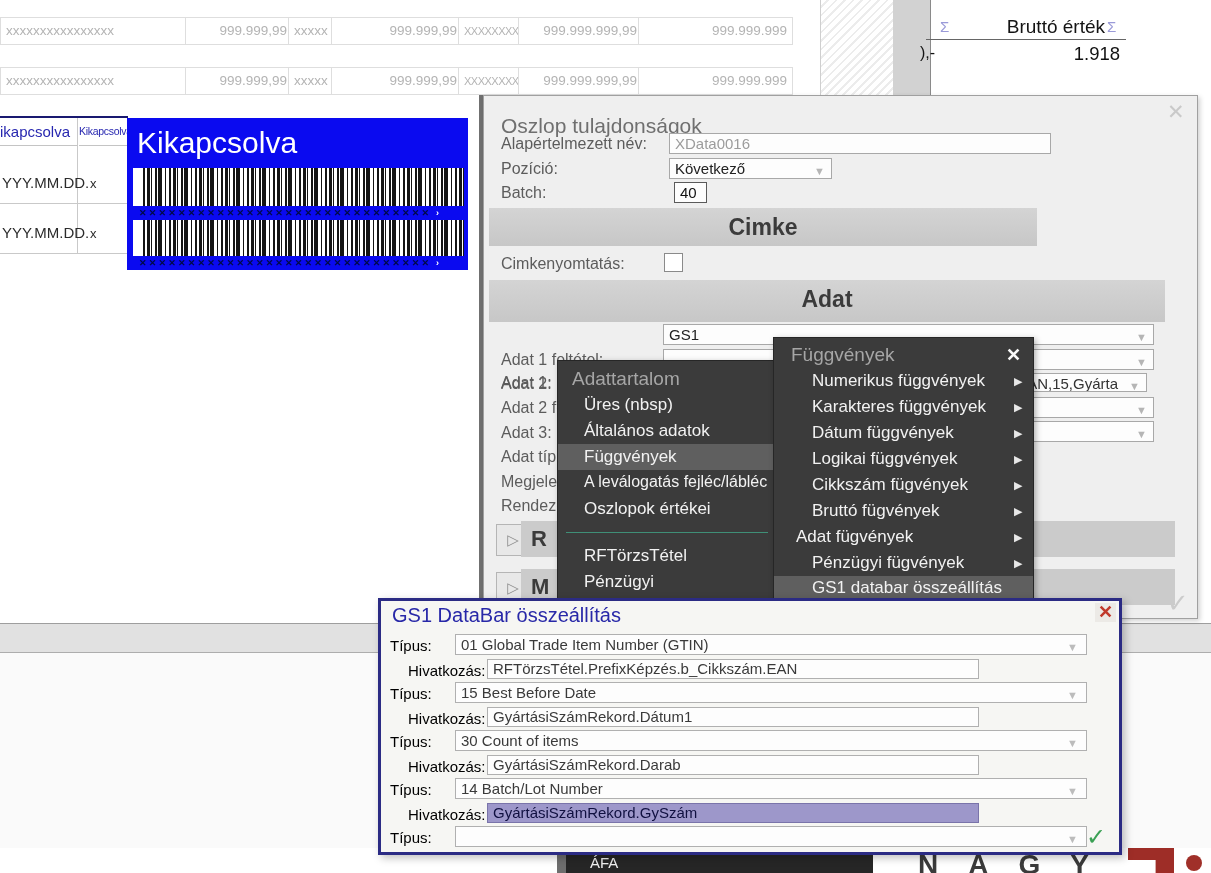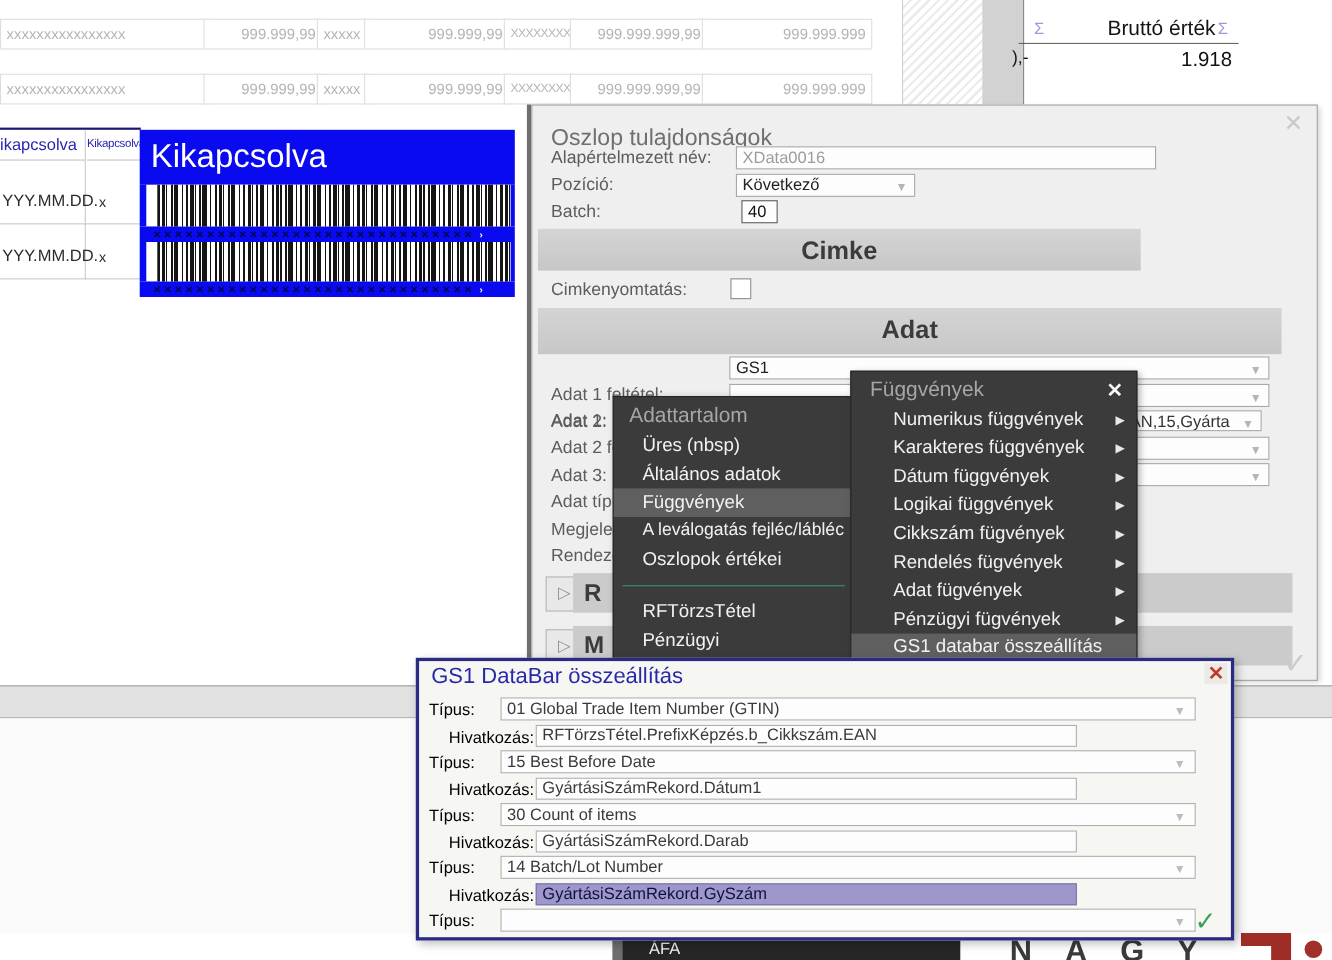--- a/index.html
+++ b/index.html
@@ -214,23 +214,23 @@
     <div class="mitem" style="left:38px;top:33px;">Numerikus függvények</div>
     <div class="marr" style="left:240px;top:37px;">▶</div>
     <div class="mitem" style="left:38px;top:59px;">Karakteres függvények</div>
     <div class="marr" style="left:240px;top:63px;">▶</div>
     <div class="mitem" style="left:38px;top:85px;">Dátum függvények</div>
     <div class="marr" style="left:240px;top:89px;">▶</div>
     <div class="mitem" style="left:38px;top:111px;">Logikai függvények</div>
     <div class="marr" style="left:240px;top:115px;">▶</div>
     <div class="mitem" style="left:38px;top:137px;">Cikkszám fügvények</div>
     <div class="marr" style="left:240px;top:141px;">▶</div>
-    <div class="mitem" style="left:38px;top:163px;">Rendelés fügvények</div>
+    <div class="mitem" style="left:38px;top:163px;">Bruttó fügvények</div>
     <div class="marr" style="left:240px;top:167px;">▶</div>
-    <div class="mitem" style="left:38px;top:189px;">Adat fügvények</div>
+    <div class="mitem" style="left:22px;top:189px;">Adat fügvények</div>
     <div class="marr" style="left:240px;top:193px;">▶</div>
     <div class="mitem" style="left:38px;top:215px;">Pénzügyi fügvények</div>
     <div class="marr" style="left:240px;top:219px;">▶</div>
     <div class="mitem" style="left:38px;top:240px;">GS1 databar összeállítás</div>
   </div>
 
   <div class="abs dlg2" style="left:378px;top:598px;width:744px;height:257px;box-sizing:border-box;z-index:40;">
     <div class="abs" style="left:11px;top:3px;font-size:20px;color:#2828a8;">GS1 DataBar összeállítás</div>
     <div class="abs" style="left:714px;top:2px;width:21px;height:19px;text-align:center;font-size:18px;font-weight:bold;color:#c0392b;background:#eceae6;line-height:19px;">✕</div>
 

